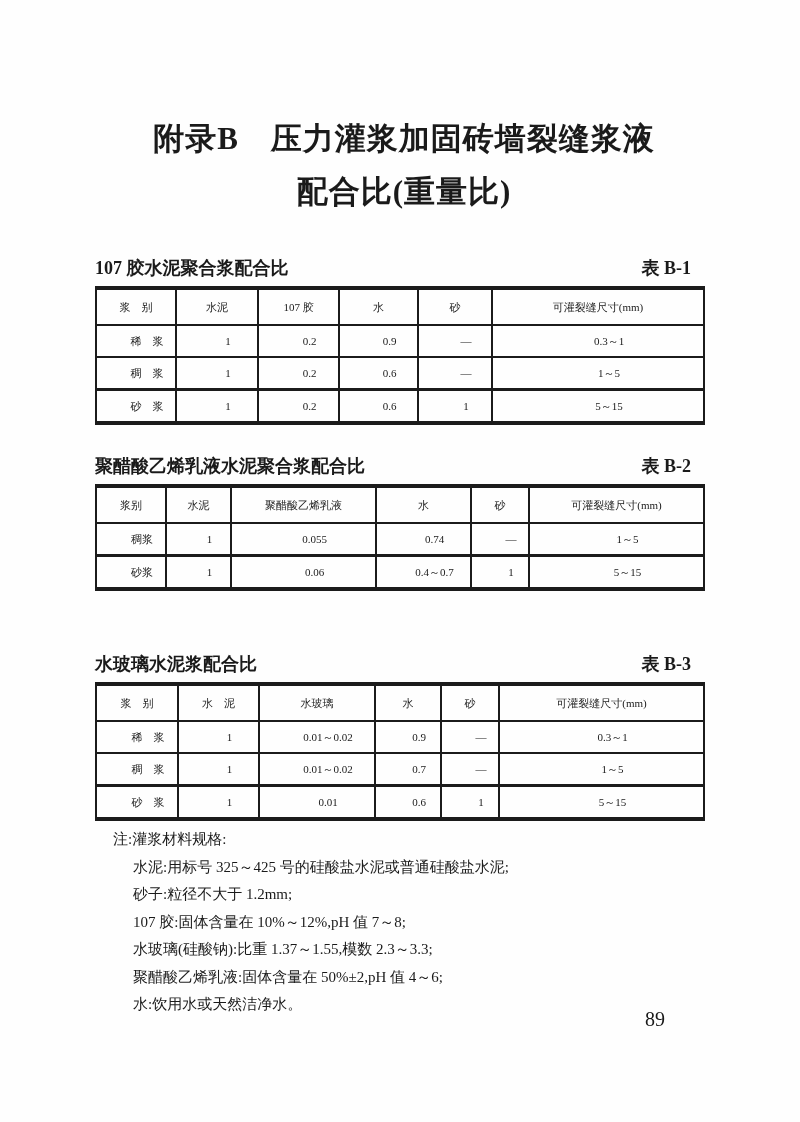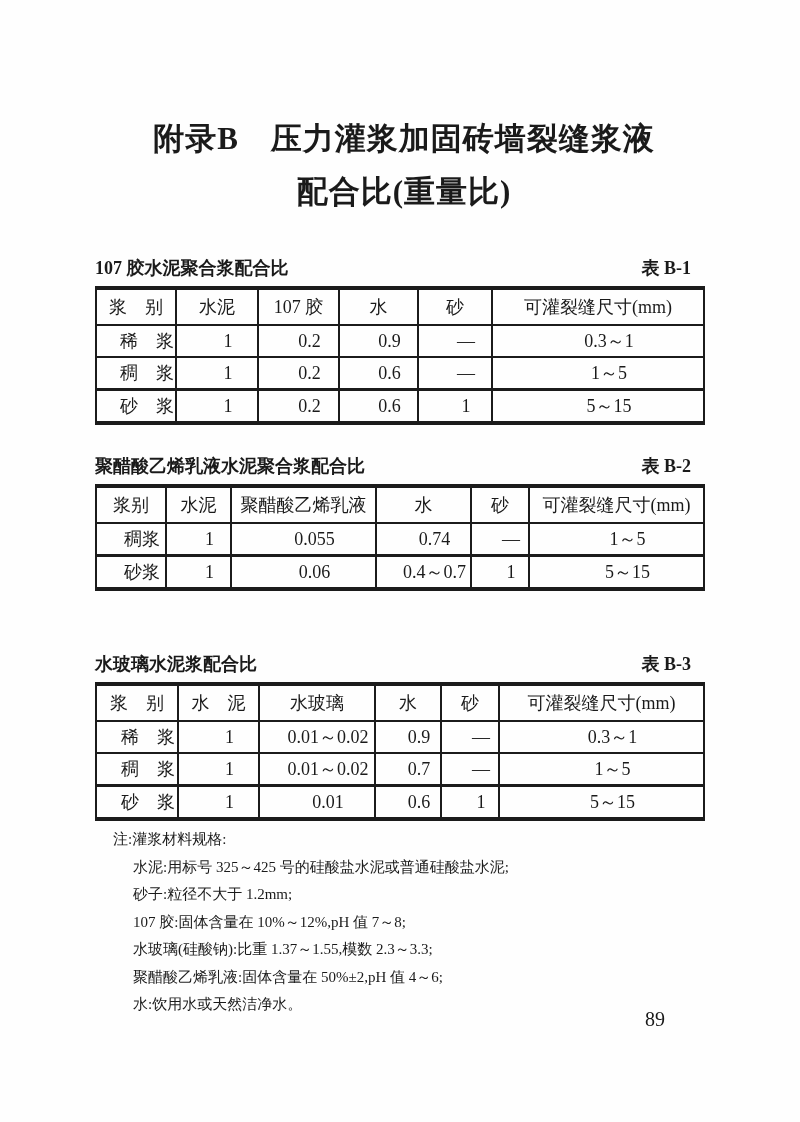--- a/index.html
+++ b/index.html
@@ -17,21 +17,21 @@
     letter-spacing:1px;
   }
   .tbl-section{position:absolute;left:95px;width:610px;}
   .cap-row{
     position:relative;height:30px;text-align:left;
     font-size:18px;font-weight:bold;line-height:24px;
   }
   .cap-label{position:absolute;right:14px;top:0;font-weight:bold;}
   table.data-table{
     width:610px;border-collapse:collapse;table-layout:fixed;
-    font-size:18px;
+    font-size:11px;
     border-top:4px solid #1b1b1b;border-bottom:4px solid #1b1b1b;
   }
   table.data-table th,table.data-table td{
     border:2px solid #1b1b1b;text-align:center;vertical-align:middle;
     font-weight:normal;padding:0;overflow:hidden;white-space:nowrap;
   }
   table.data-table th{height:34px;}
   table.data-table td{height:30px;padding-left:22px;}
   table.data-table tbody tr:last-child td{border-top:3px solid #1b1b1b;}
   .notes{

